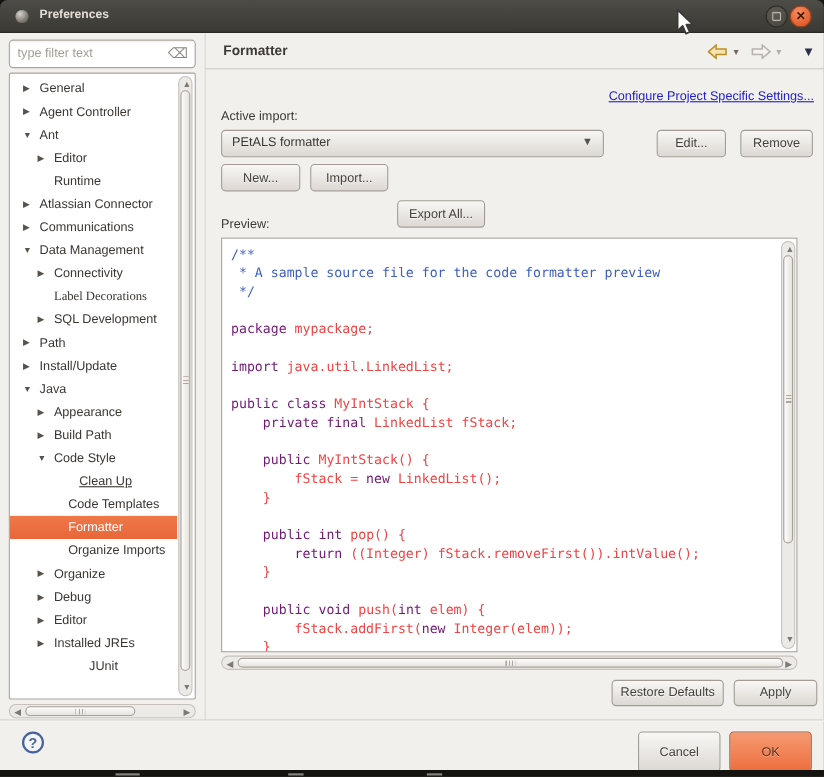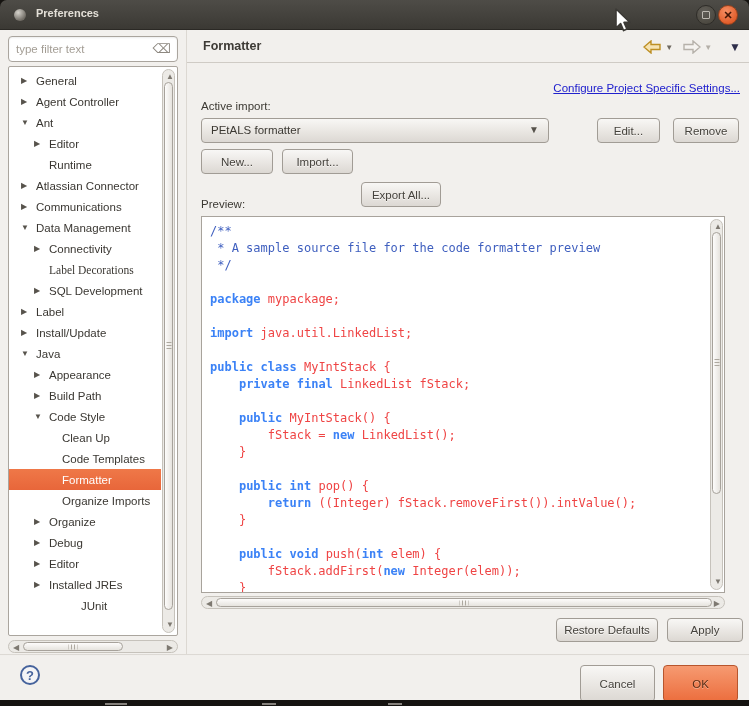--- a/index.html
+++ b/index.html
@@ -80,21 +80,21 @@
     font-family:"Liberation Sans",sans-serif; text-shadow:0 1px 0 rgba(255,255,255,.7); cursor:default; }
   .combo { position:absolute; left:201px; top:88px; width:348px; height:25px;
     background:linear-gradient(#f8f7f5,#e9e6e2 55%,#dcd8d3); border:1px solid #a19c95; border-radius:4px; }
   .combo .val { position:absolute; left:9px; top:5px; font-size:11.5px; color:#3c3933; }
   .combo .arr { position:absolute; right:9px; top:5px; font-size:10px; color:#56524b; }
 
   .preview-box { position:absolute; left:201px; top:186px; width:524px; height:377px; background:#fff;
     border:1px solid #a8a39c; overflow:hidden; }
   .code { position:absolute; left:8px; top:6px; font-family:"DejaVu Sans Mono",monospace;
     font-size:12px; line-height:17px; white-space:pre; color:#000; }
-  .code .kw { color:#3b82f6; font-weight:bold; }
+  .code .kw { color:#701a75; font-weight:normal; }
   .code .cm { color:#3f5fbf; }
   .code .pl { color:#ef4444; }
   .prev-vsb { left:508px; top:2px; width:13px; height:371px; }
   .prev-hsb { left:201px; top:566px; width:524px; height:13px; }
 
   .row3-btn { top:588px; }
 
   
   .footer-sep { position:absolute; left:0; top:624px; width:749px; height:2px;
     background:linear-gradient(#d2cec8,#fbfaf8); }
@@ -174,21 +174,21 @@
           <div class="tree-row" style="padding-left: 25px; font-family: Liberation Serif, serif;">
             <span class="twist"></span>
             <span class="tree-label">Label Decorations</span>
           </div>
           <div class="tree-row" style="padding-left: 25px;">
             <span class="twist">▶</span>
             <span class="tree-label">SQL Development</span>
           </div>
           <div class="tree-row" style="padding-left: 12px;">
             <span class="twist">▶</span>
-            <span class="tree-label">Label</span>
+            <span class="tree-label">Path</span>
           </div>
           <div class="tree-row" style="padding-left: 12px;">
             <span class="twist">▶</span>
             <span class="tree-label">Install/Update</span>
           </div>
           <div class="tree-row" style="padding-left: 12px;">
             <span class="twist">▼</span>
             <span class="tree-label">Java</span>
           </div>
           <div class="tree-row" style="padding-left: 25px;">
@@ -196,21 +196,21 @@
             <span class="tree-label">Appearance</span>
           </div>
           <div class="tree-row" style="padding-left: 25px;">
             <span class="twist">▶</span>
             <span class="tree-label">Build Path</span>
           </div>
           <div class="tree-row" style="padding-left: 25px;">
             <span class="twist">▼</span>
             <span class="tree-label">Code Style</span>
           </div>
-          <div class="tree-row" style="padding-left: 38px;">
+          <div class="tree-row" style="padding-left: 48px; text-decoration: underline;">
             <span class="twist"></span>
             <span class="tree-label">Clean Up</span>
           </div>
           <div class="tree-row" style="padding-left: 38px;">
             <span class="twist"></span>
             <span class="tree-label">Code Templates</span>
           </div>
           <div class="tree-row selected" style="padding-left: 38px;">
             <span class="twist"></span>
             <span class="tree-label">Formatter</span>

